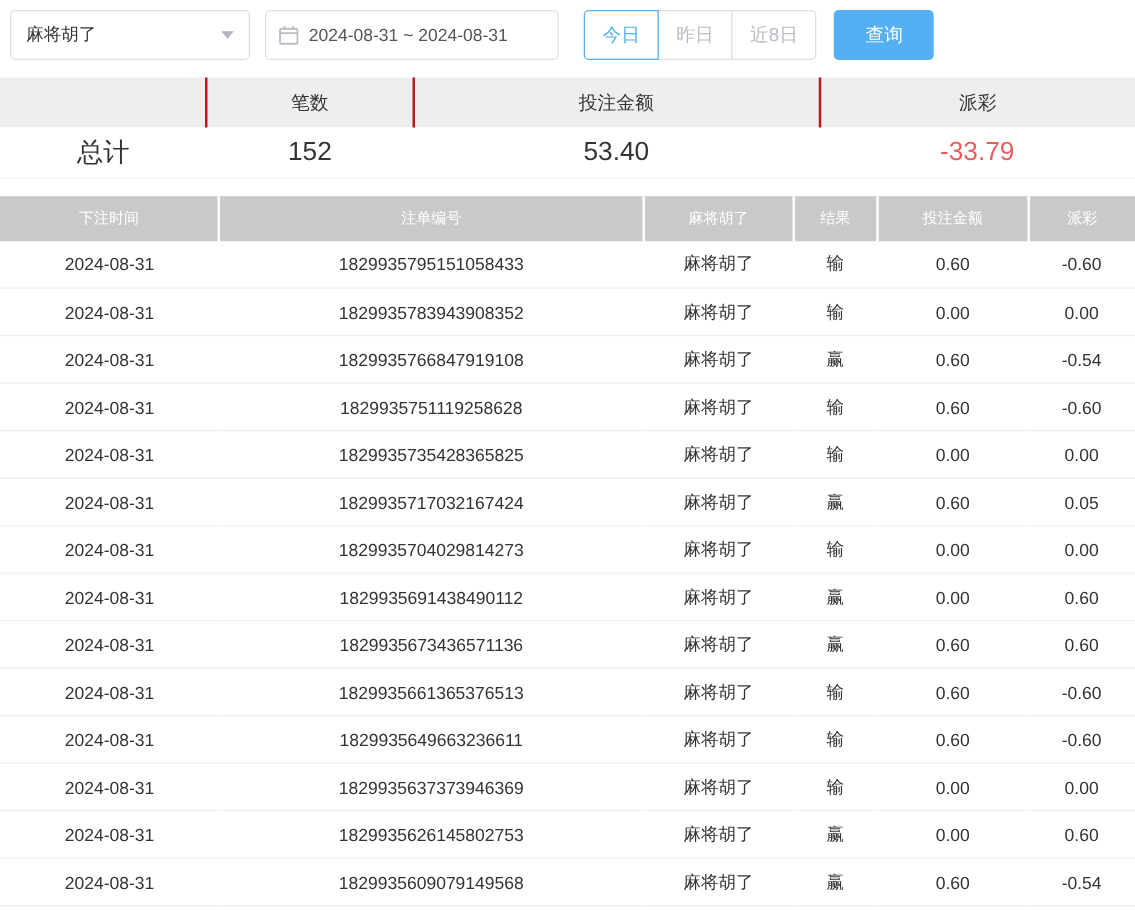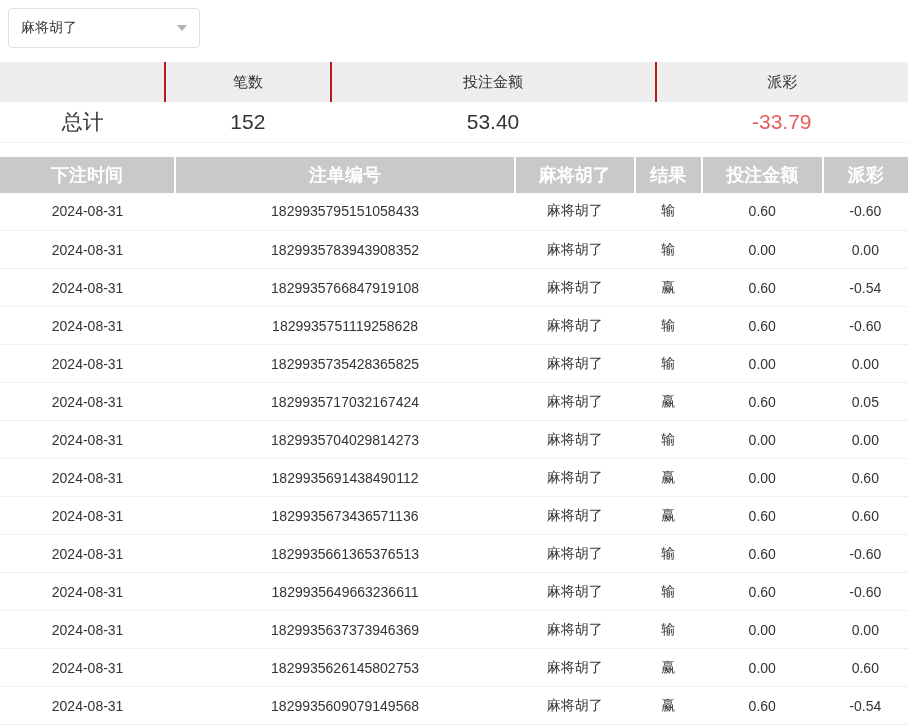--- a/index.html
+++ b/index.html
@@ -105,23 +105,23 @@
   .summary col.c1 { width: 18.2%; }
   .summary col.c2 { width: 18.2%; }
   .summary col.c3 { width: 35.8%; }
   .summary col.c4 { width: 27.8%; }
 
   
   .bet-table { width: 100%; border-collapse: collapse; margin-top: 14px; }
   .bet-table th {
     background: #c9c9c9;
     color: #fff;
-    font-weight: bold;
+    font-weight: normal;
     height: 36px;
-    font-size: 18px;
+    font-size: 12px;
     border-right: 2px solid #fff;
   }
   .bet-table th:last-child { border-right: none; }
   .bet-table td {
     height: 38px;
     text-align: center;
     border-bottom: 1px solid #f0f0f0;
     color: #333;
     font-size: 14px;
   }
@@ -136,22 +136,39 @@
 </style>
 </head>
 <body>
 
 <div class="toolbar">
   <div class="select-box">
     <span>麻将胡了</span>
     <span class="caret-down"></span>
   </div>
 
-
-
+  <div class="date-box">
+    <span class="cal-icon">
+      <svg width="16" height="16" viewBox="0 0 16 16">
+        <rect x="1" y="3" width="14" height="12" rx="1.5" fill="none" stroke="#b9bdc4" stroke-width="1.5"></rect>
+        <line x1="1" y1="6.5" x2="15" y2="6.5" stroke="#b9bdc4" stroke-width="1.5"></line>
+        <line x1="4.5" y1="1" x2="4.5" y2="4" stroke="#b9bdc4" stroke-width="1.5"></line>
+        <line x1="11.5" y1="1" x2="11.5" y2="4" stroke="#b9bdc4" stroke-width="1.5"></line>
+      </svg>
+    </span>
+    <span>2024-08-31 ~ 2024-08-31</span>
+  </div>
+
+  <div class="quick-group">
+    <button class="quick-btn active">今日</button>
+    <button class="quick-btn">昨日</button>
+    <button class="quick-btn">近8日</button>
+  </div>
+
+  <button class="query-btn">查询</button>
 </div>
 
 <table class="summary">
   <colgroup>
       <col class="c1">
       <col class="c2">
       <col class="c3">
       <col class="c4">
     </colgroup>
   <thead>

